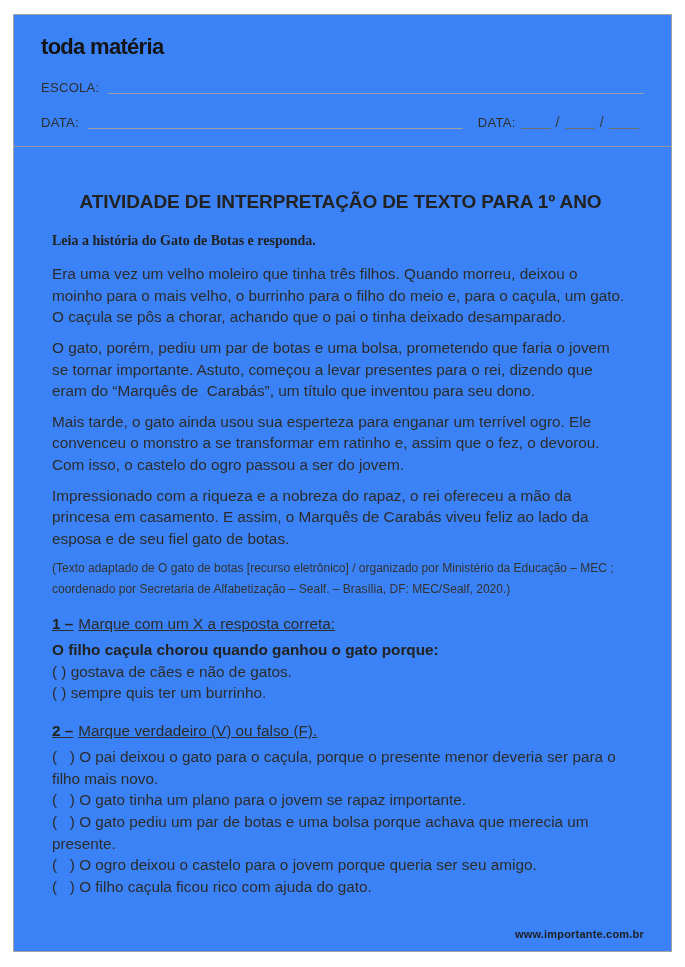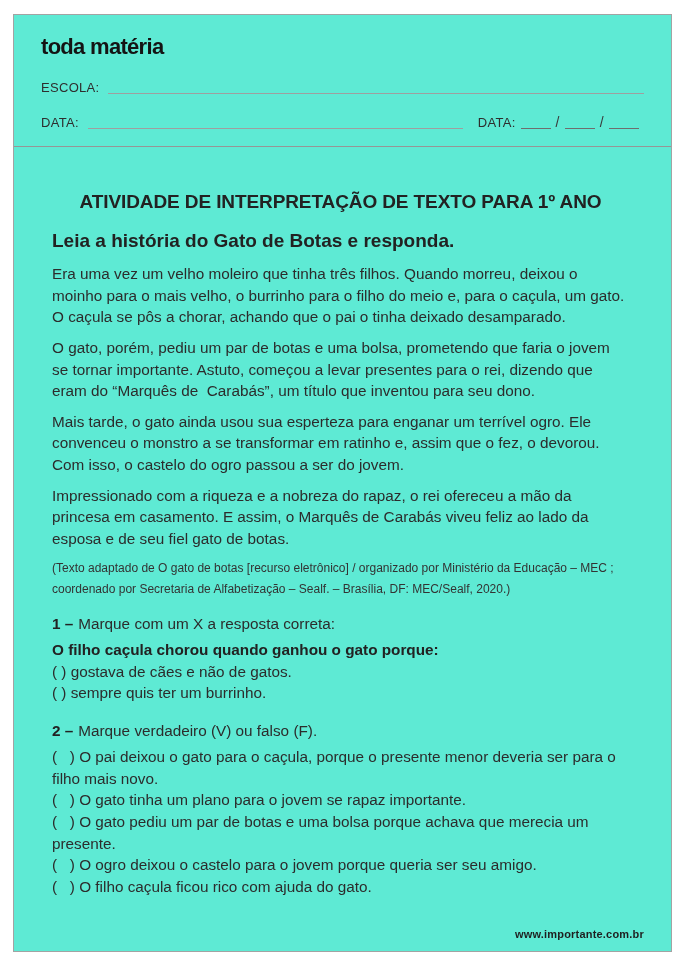--- a/index.html
+++ b/index.html
@@ -7,21 +7,21 @@
   body {
     width: 685px; height: 967px; position: relative;
     font-family: "Liberation Sans", sans-serif;
     color: #2c2c2c;
     -webkit-font-smoothing: antialiased;
   }
   .page {
     position: absolute; left: 13px; top: 14px;
     width: 659px; height: 938px;
     border: 1.8px solid #a3a3a3;
-    background: #5eead4;
+    background: #3b82f6;
   }
   
   .header {
     padding: 17px 27px 16px 27px;
     border-bottom: 1.9px solid #969696;
   }
   .logo {
     font-size: 22px; font-weight: 700; letter-spacing: -0.7px;
     color: #141414; margin-top: 2px;
   }
@@ -43,24 +43,24 @@
   .date-slash { font-size: 14px; line-height: 15px; color: #3a3a3a; }
   
   .content {
     padding: 44px 42px 0 38px;
     font-size: 15.3px; line-height: 21.6px; color: #2c2c2c;
   }
   .title {
     text-align: center; font-weight: 700; font-size: 19px;
     letter-spacing: -0.1px; color: #222; margin-bottom: 17px;
   }
-  .instruction { font-weight: 700; font-size: 19px; margin-bottom: 12px; color: #222; }
+  .instruction { font-weight: 700; font-size: 14px; margin-bottom: 12px; color: #222; font-family: Liberation Serif, serif; }
   .para { margin-bottom: 9px; white-space: pre-wrap; }
   .citation { font-size: 12px; line-height: 20.5px; margin: 4px 0 14px 0; color: #333; }
-  .q-head { margin-bottom: 4px; }
+  .q-head { margin-bottom: 4px; text-decoration: underline; }
   .q-num { font-weight: 700; margin-right: 5px; color: #222; }
   .q-stem { font-weight: 700; color: #222; }
   .option, .vf-item { white-space: pre-wrap; }
   .q2-head { margin-top: 16px; margin-bottom: 5px; }
   
   .footer {
     position: absolute; right: 27px; bottom: 11px;
     font-size: 11px; font-weight: 700; letter-spacing: 0.2px; color: #1f1f1f;
   }
 </style>

